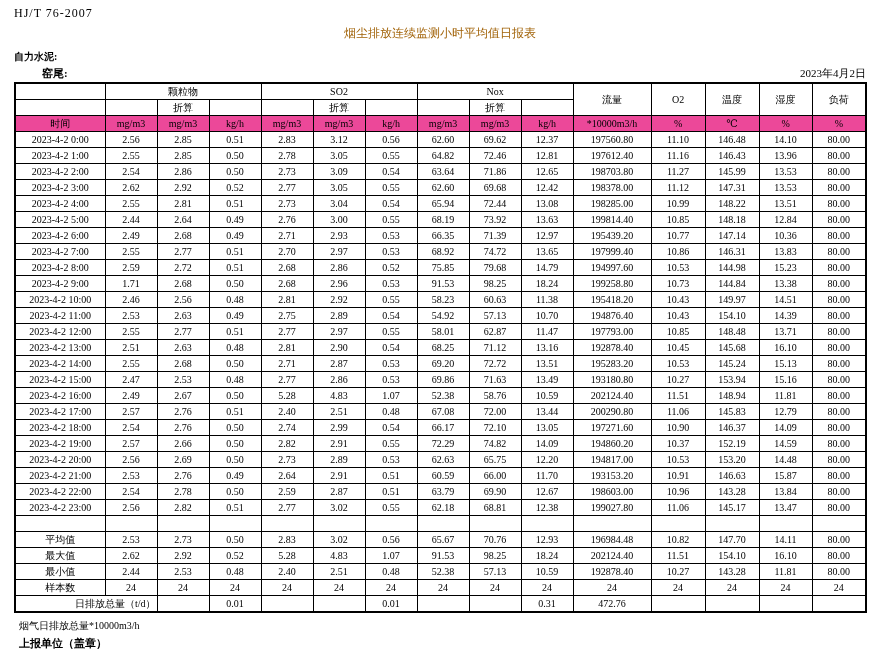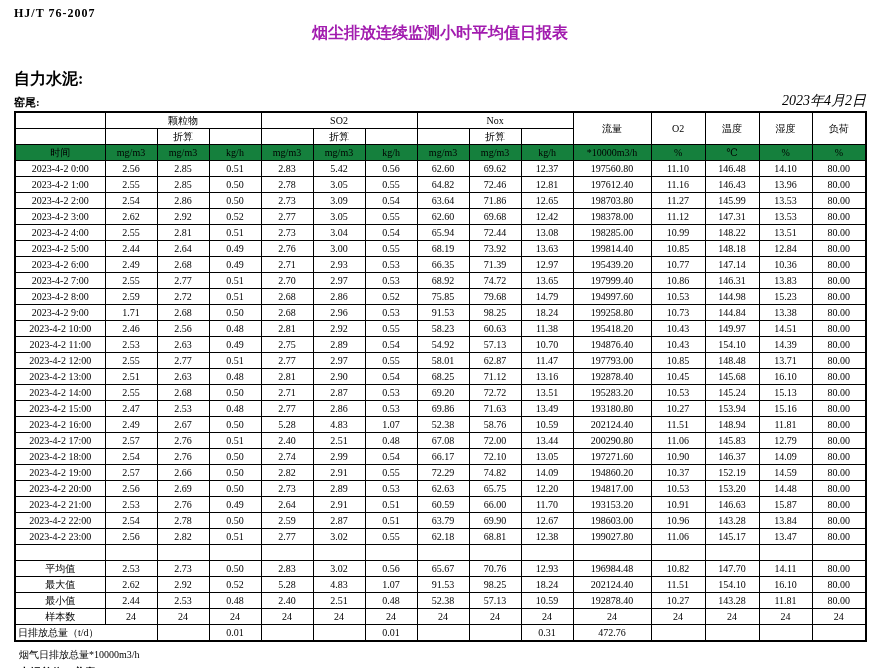--- a/index.html
+++ b/index.html
@@ -2,39 +2,39 @@
 <html><head>
 <meta charset="utf-8">
 <style>
   html,body{margin:0;padding:0;background:#fff;}
   body{
     width:879px;height:668px;overflow:hidden;
     font-family:"Liberation Serif","DejaVu Serif",serif;
     color:#000;position:relative;
   }
   .page{padding:6px 13px 0 14px;}
-  .std-ref{font-size:12px;font-weight:bold;letter-spacing:1px;}
+  .std-ref{font-size:12px;font-weight:normal;letter-spacing:1px;}
   .title-row{text-align:center;margin-top:2px;}
-  .report-title{font-size:16px;font-weight:bold;color:#a21caf;}
-  .company{font-size:16px;font-weight:bold;margin-top:25px;}
-  .loc-date-row{display:flex;justify-content:space-between;align-items:flex-end;margin-top:2px;}
+  .report-title{font-size:12px;font-weight:normal;color:#a16207;}
+  .company{font-size:10px;font-weight:bold;margin-top:8px;}
+  .loc-date-row{display:flex;justify-content:space-between;align-items:flex-end;margin-top:2px;margin-left:28px;}
   .location{font-size:11px;font-weight:bold;}
-  .report-date{font-size:14px;font-style:italic;}
+  .report-date{font-size:11px;}
   table{
     border-collapse:collapse;table-layout:fixed;width:852px;
     border:2px solid #000;margin-top:1px;
   }
   th,td{
     border:1px solid #000;
     font-size:10px;font-weight:normal;
     text-align:center;vertical-align:middle;
     height:15px;padding:0 1px;overflow:hidden;white-space:nowrap;
   }
-  thead tr.units-row th{background:#15803d;}
-  .total-label{text-align:left;padding-left:2px;}
+  thead tr.units-row th{background:#ec4899;}
+  .total-label{text-align:right;padding-left:10px;}
   .footer{margin-top:6px;padding-left:5px;}
   .footer-note{font-size:10px;}
   .footer-line2{font-size:11px;font-weight:bold;margin-top:3px;display:flex;}
   .footer-unit{margin-left:95px;margin-top:44px;}
 </style>
 </head>
 <body>
 
 <div class="page">
 
@@ -111,21 +111,21 @@
         <th>%</th>
       </tr>
     </thead>
     <tbody>
         <tr>
           <td>2023-4-2 0:00</td>
           <td>2.56</td>
           <td>2.85</td>
           <td>0.51</td>
           <td>2.83</td>
-          <td>5.42</td>
+          <td>3.12</td>
           <td>0.56</td>
           <td>62.60</td>
           <td>69.62</td>
           <td>12.37</td>
           <td>197560.80</td>
           <td>11.10</td>
           <td>146.48</td>
           <td>14.10</td>
           <td>80.00</td>
         </tr>

